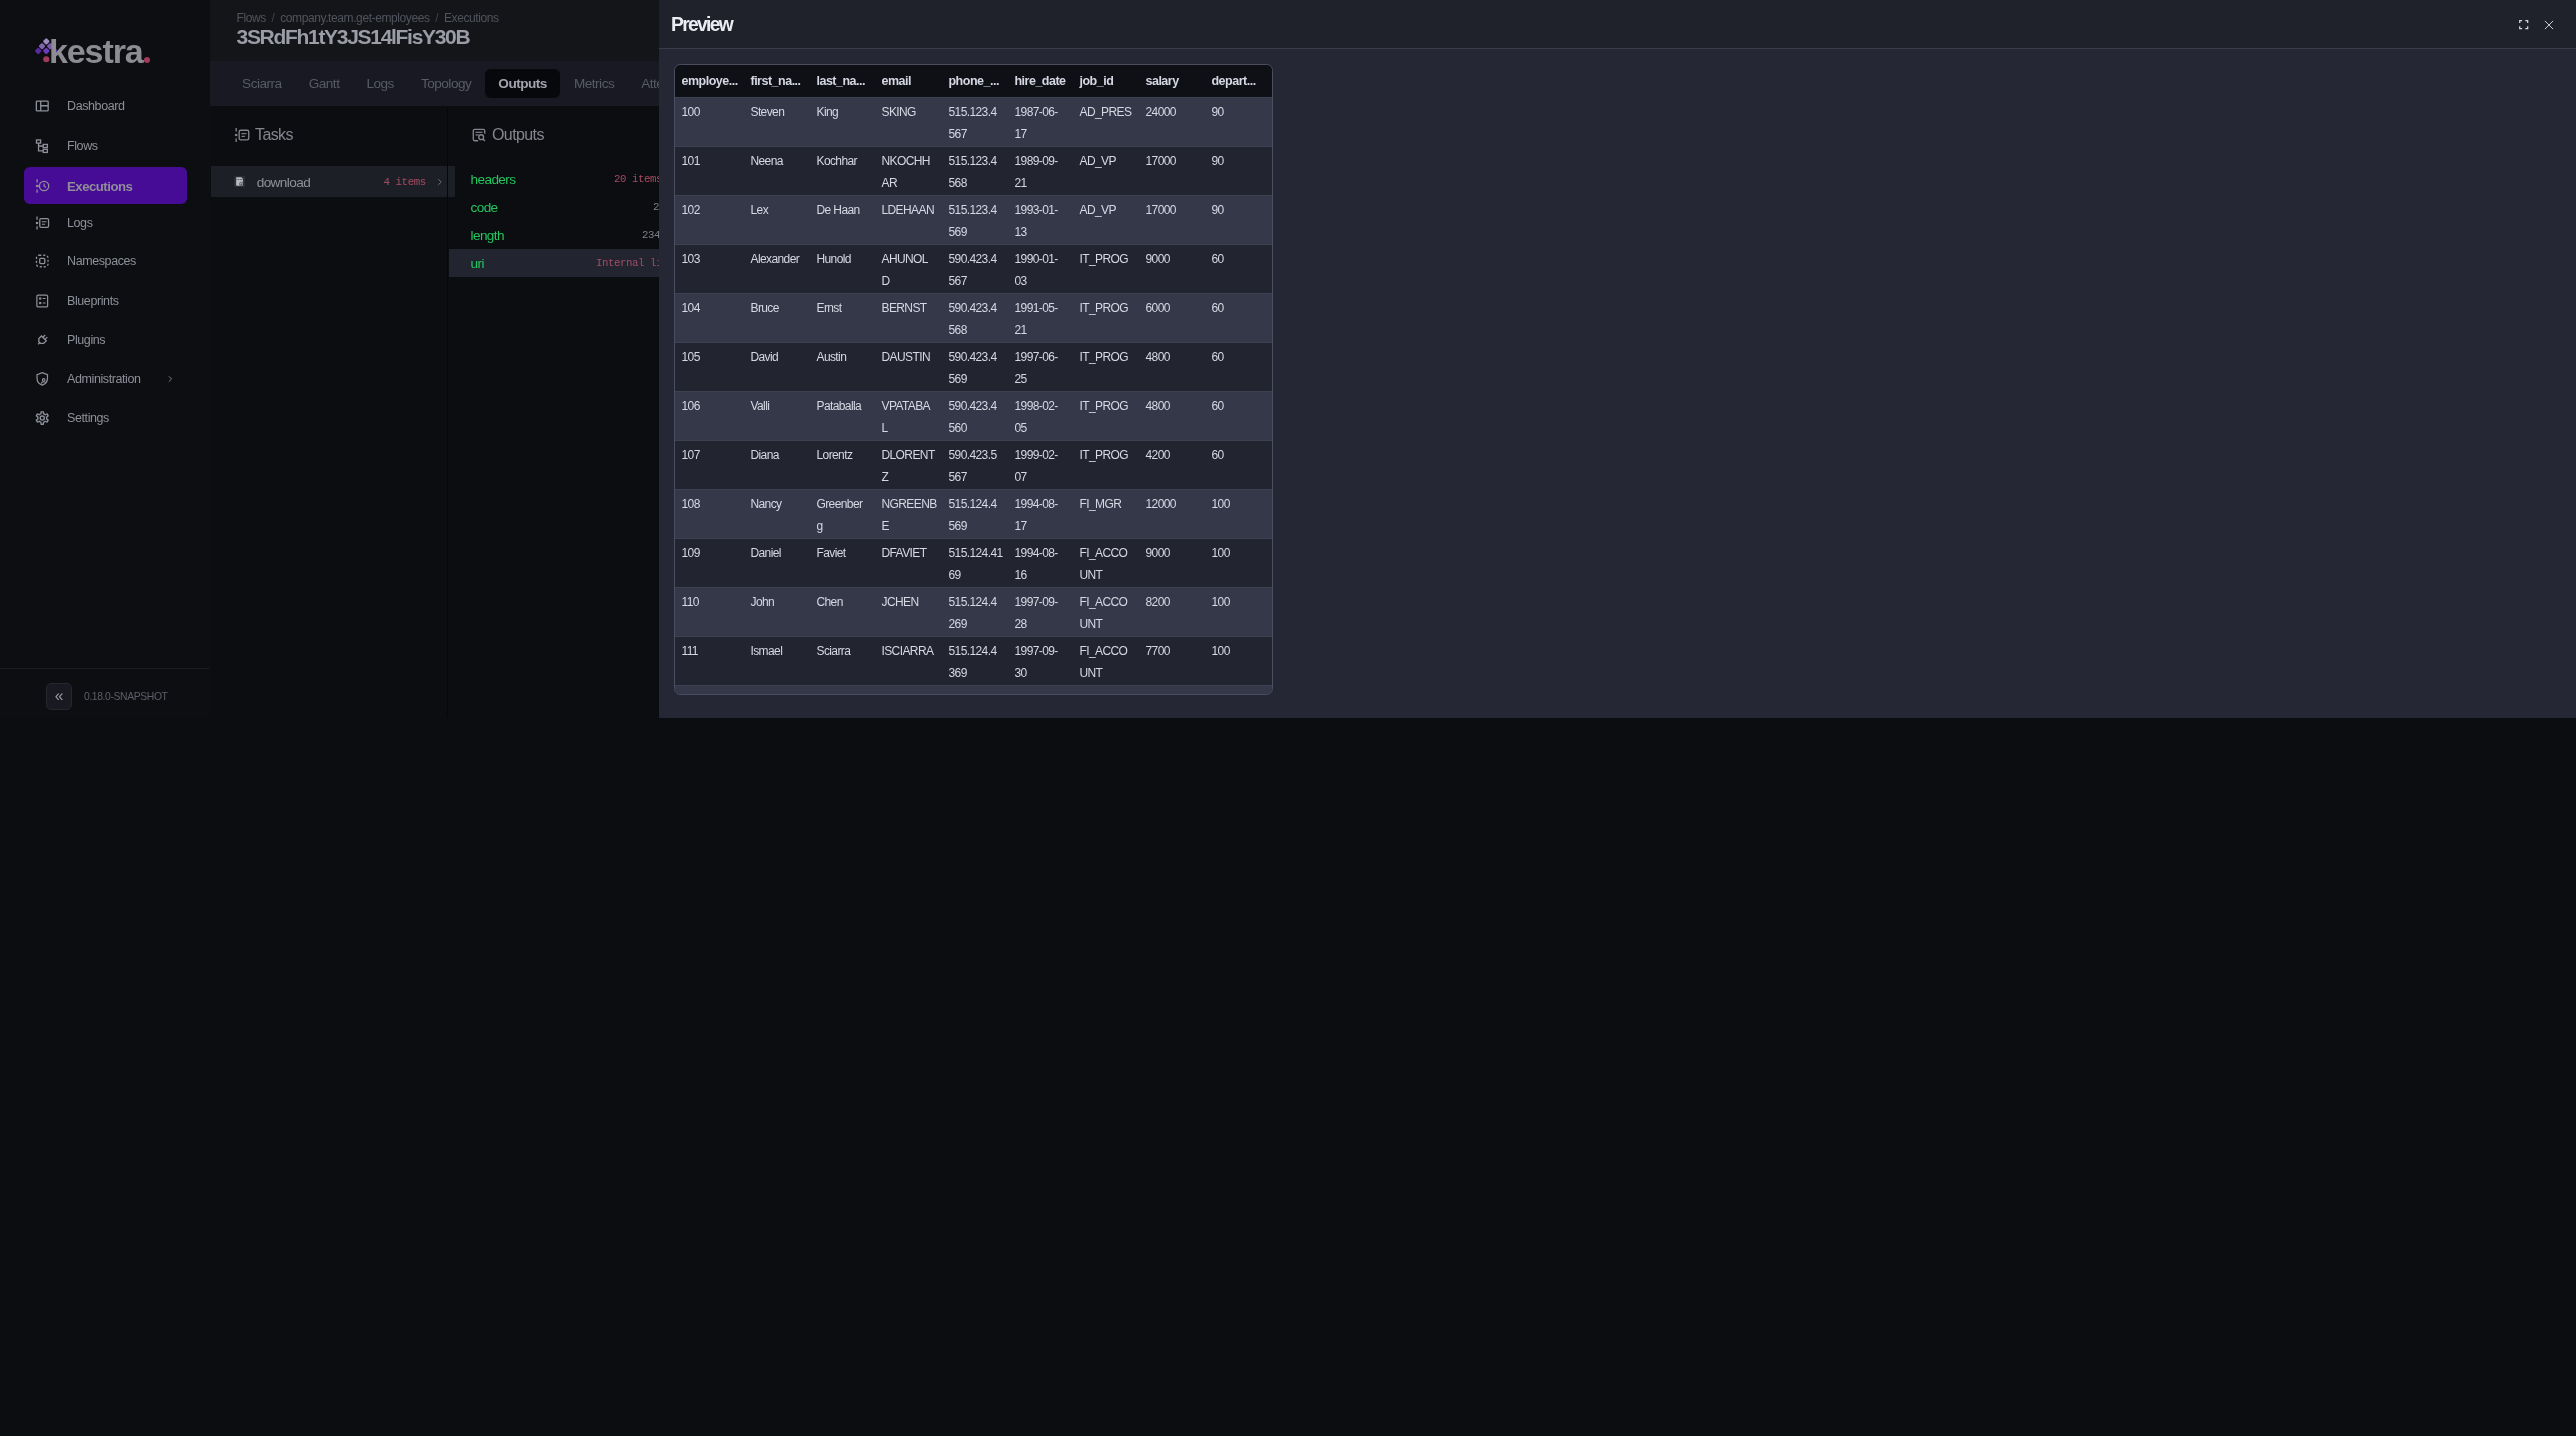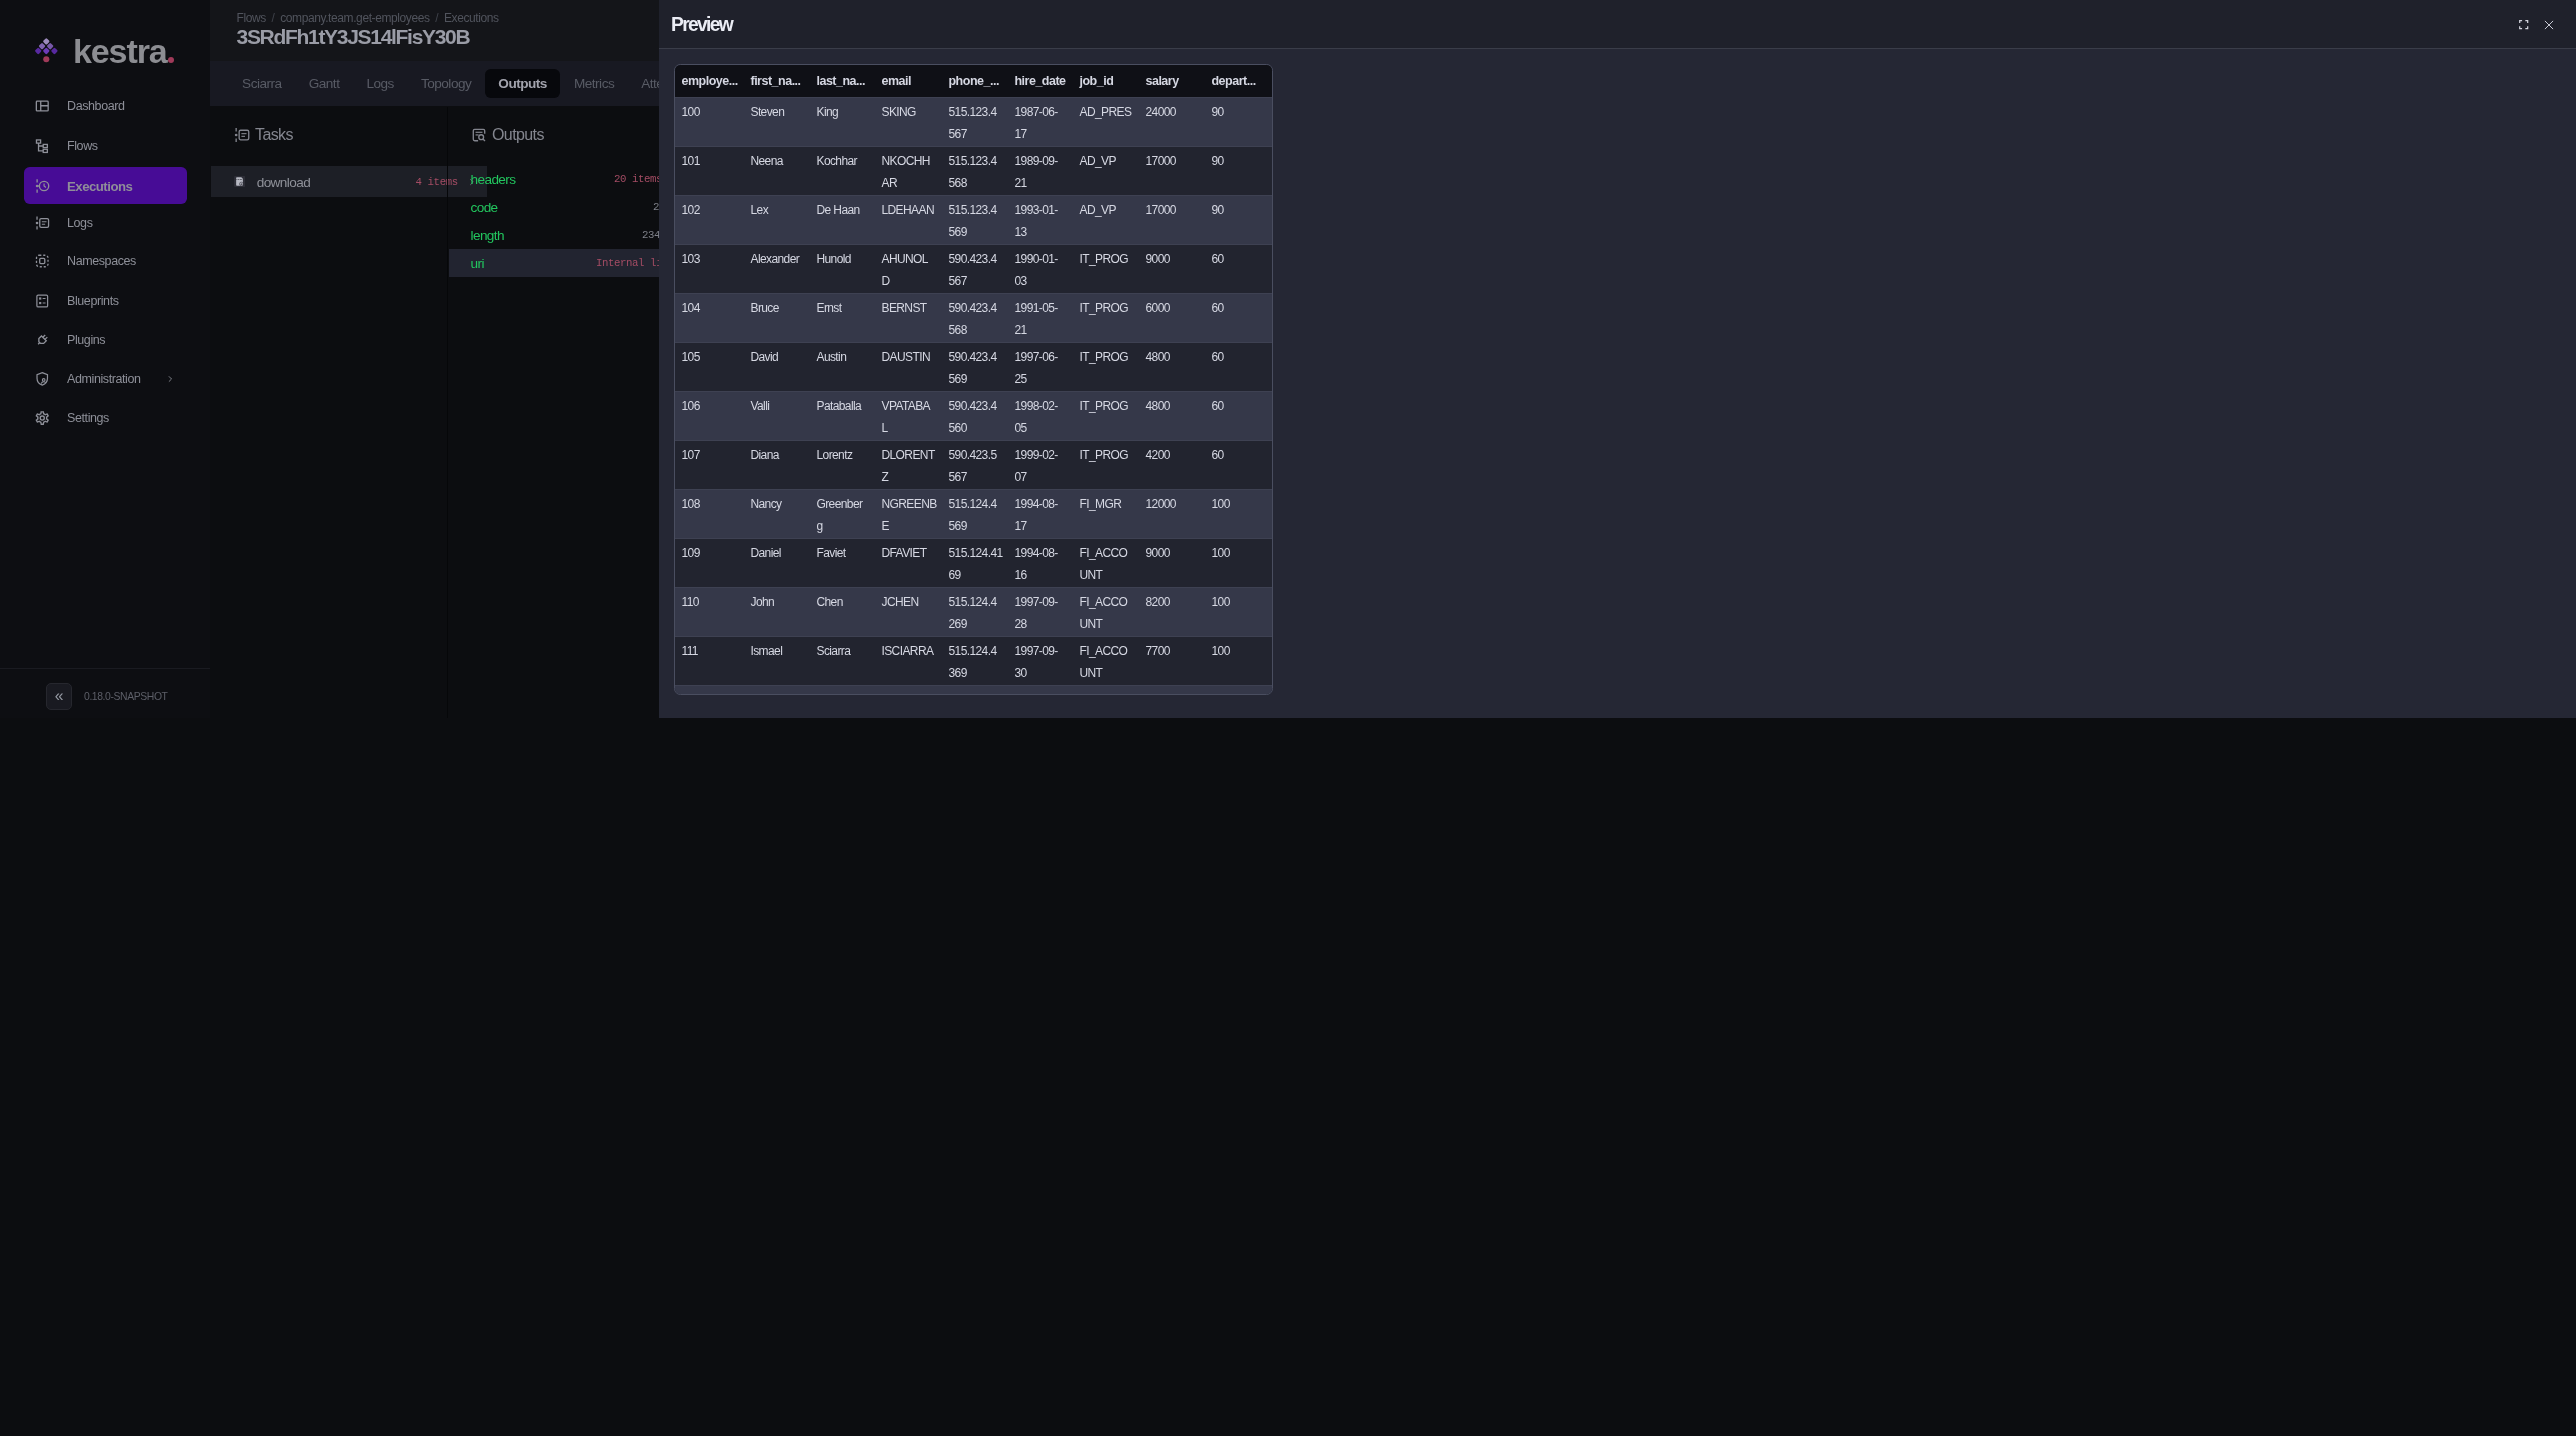--- a/index.html
+++ b/index.html
@@ -38,21 +38,21 @@
   .tab.active { background:#07080c; border-radius:5.7px; color:#a2a3ad; font-weight:bold; }
 
   
   #panels { position:absolute; left:0; top:107px; right:0; bottom:0; background:#0c0d10; }
   #vdivider { position:absolute; left:237px; top:0; width:1.4px; bottom:0; background:#060709; }
   .paneltitle { position:absolute; font-size:16px; letter-spacing:-0.6px; color:#84868f; }
   #taskhead-icon { position:absolute; left:23px; top:19.3px; color:#82848d; }
   #taskhead-label { left:45px; top:19.3px; }
   #outhead-icon { position:absolute; left:260px; top:18.6px; color:#82848d; }
   #outhead-label { left:282px; top:19.3px; }
-  #dlrow { position:absolute; left:0.7px; top:59px; width:276px; height:31px; background:#1d1f26;padding-left:41px; }
+  #dlrow { position:absolute; left:0.7px; top:59px; width:244px; height:31px; background:#1d1f26;padding-left:41px; }
   #dlrow .httpicon { position:absolute; left:23px; top:10px; }
   #dlrow .dlname { position:absolute; left:46px; top:50%; transform:translateY(-50%);
     font-size:13.6px; letter-spacing:-0.6px; color:#8f9199; }
   #dlrow .dlcount { position:absolute; right:29px; top:50%; transform:translateY(-50%);
     font-family:"Liberation Mono", monospace; font-size:10.7px; letter-spacing:-0.4px; color:#a44c64; }
   #dlrow .dlchev { position:absolute; right:10.7px; top:50%; transform:translateY(-50%); color:#797b84; }
   .outrow { position:absolute; left:239px; width:501px; height:28px; }
   .outrow .olabel { position:absolute; left:21.5px; top:50%; transform:translateY(-50%);
     font-size:13.6px; letter-spacing:-0.6px; color:#22c55e; }
   .outrow .oval { position:absolute; top:50%; transform:translateY(-50%);
@@ -166,21 +166,21 @@
     <g>
       <rect x="16.6" y="15.2" width="7.2" height="7.2" rx="1.7" transform="rotate(45 20.2 18.8)" fill="#9d8bbd"></rect>
       <rect x="10.6" y="21.9" width="7.2" height="7.2" rx="1.7" transform="rotate(45 14.2 25.5)" fill="#8164b0"></rect>
       <rect x="22.1" y="22.0" width="7.2" height="7.2" rx="1.7" transform="rotate(45 25.7 25.6)" fill="#7758a9"></rect>
       <rect x="5.2" y="28.7" width="7.2" height="7.2" rx="1.7" transform="rotate(45 8.8 32.3)" fill="#5829a0"></rect>
       <rect x="16.6" y="28.7" width="7.2" height="7.2" rx="1.7" transform="rotate(45 20.2 32.3)" fill="#6c3bb8"></rect>
       <rect x="28.1" y="28.7" width="7.2" height="7.2" rx="1.7" transform="rotate(45 31.7 32.3)" fill="#5829a0"></rect>
       <circle cx="20.2" cy="44" r="4.3" fill="#a03a59"></circle>
     </g>
   </svg>
-  <div id="logotext" style="position:absolute;left:73px;top:34px;font-size:34px;font-weight:bold;letter-spacing:-1.1px;line-height:34px;color:#8c8d92;">kestra<span style="display:inline-block;width:6.4px;height:6.4px;border-radius:50%;background:#a03a59;margin-left:1.4px;"></span></div>
+  <div id="logotext" style="position:absolute;left:49px;top:34px;font-size:34px;font-weight:bold;letter-spacing:-1.1px;line-height:34px;color:#8c8d92;">kestra<span style="display:inline-block;width:6.4px;height:6.4px;border-radius:50%;background:#a03a59;margin-left:1.4px;"></span></div>
 
   <div class="navitem" style="top:90px;">
     <span class="nicon">
         <svg width="16.5" height="16.5" viewBox="0 0 24 24" fill="none" stroke="currentColor" stroke-width="1.9">
       <rect x="3.4" y="4.8" width="17.2" height="14.4" rx="1.2"></rect>
       <line x1="9.8" y1="4.8" x2="9.8" y2="19.2"></line>
       <line x1="9.8" y1="11.6" x2="20.6" y2="11.6"></line>
     </svg>
       </span>
     <span class="nlabel">Dashboard</span>

